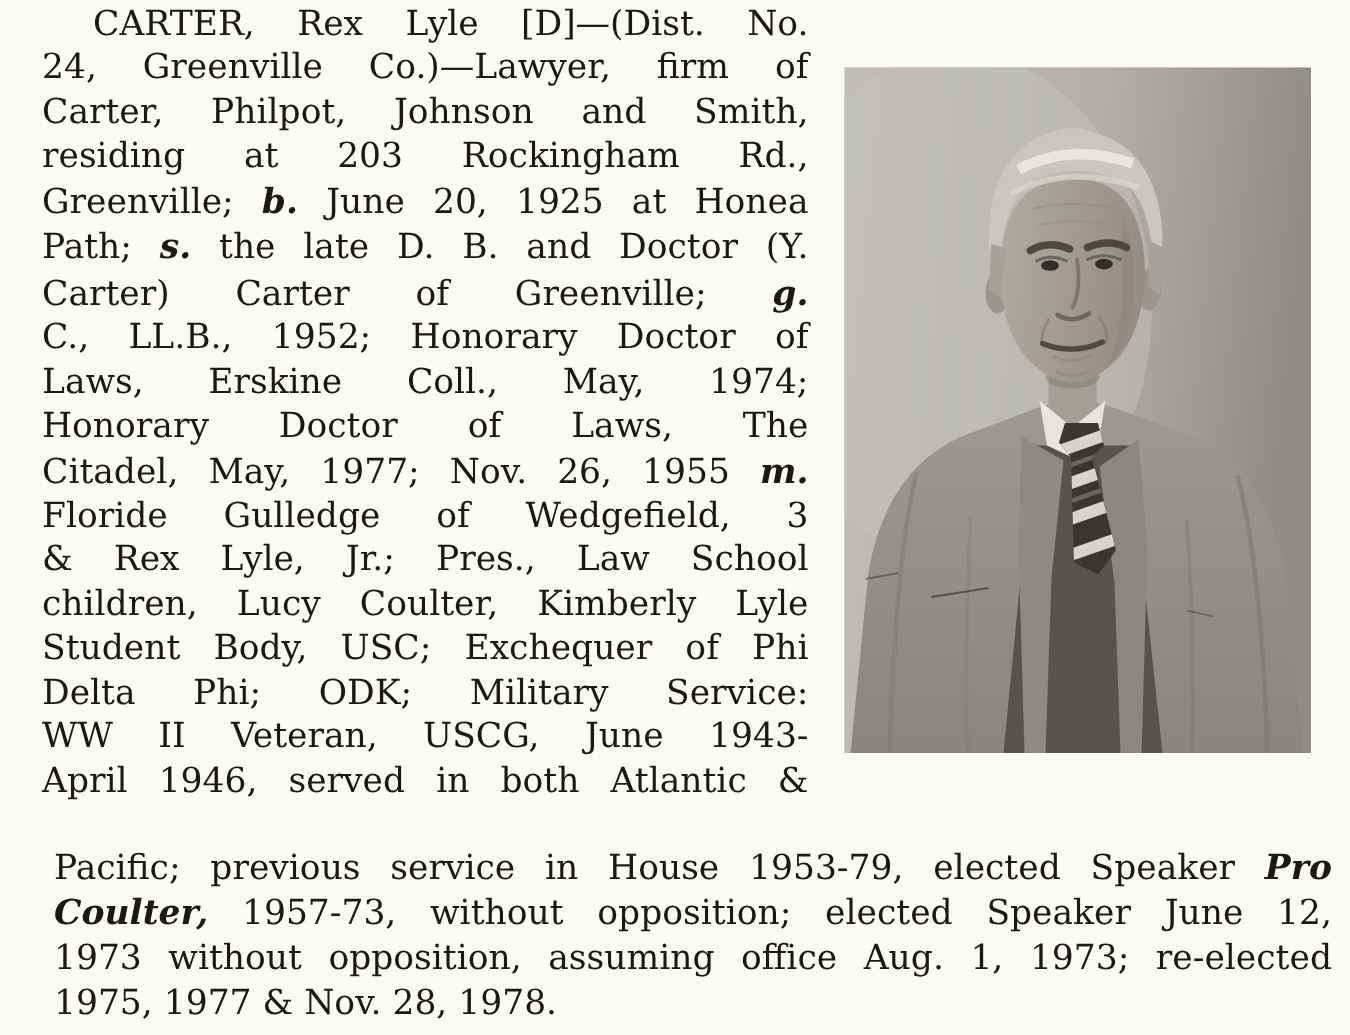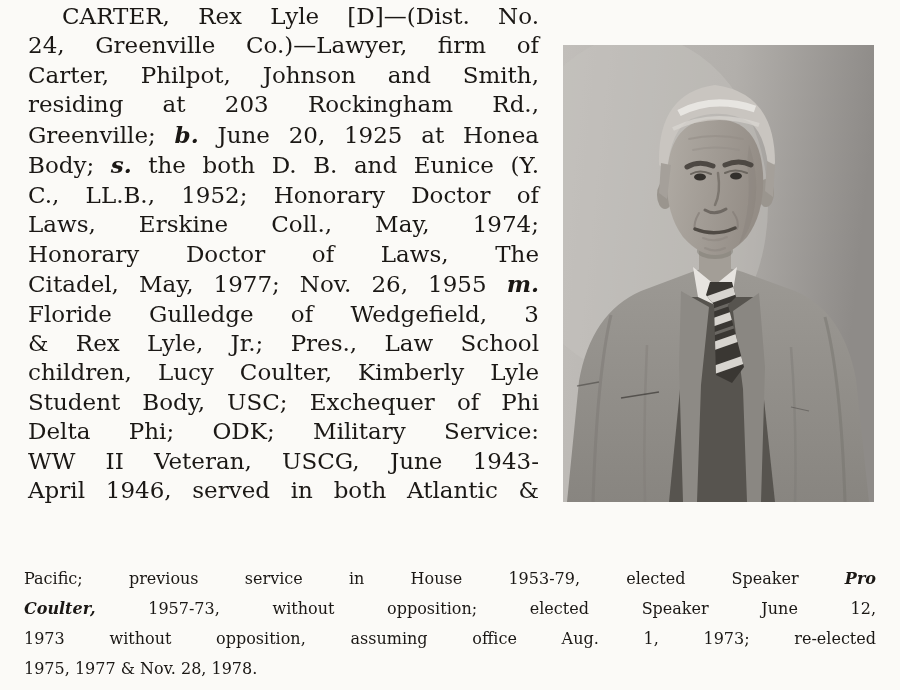--- a/index.html
+++ b/index.html
@@ -15,24 +15,24 @@
   .bio-column {
     position: absolute;
     left: 28px;
     top: 2px;
     width: 511px;
     font-size: 23px;
     line-height: 29.45px;
   }
   .bio-footer {
     position: absolute;
-    left: 24px;
+    left: 36px;
     top: 564px;
     width: 852px;
-    font-size: 16px;
+    font-size: 23px;
     line-height: 30px;
   }
   .line {
     text-align: justify;
     text-align-last: justify;
     height: inherit;
   }
   .bio-column .line:first-child { text-indent: 34px; }
   .bio-footer .line:last-child { text-align-last: left; }
   em {
@@ -53,21 +53,22 @@
 <body>
 
 <div class="page">
 
   <div class="bio-column">
       <div class="line"><span>CARTER, Rex Lyle [D]—(Dist. No.</span></div>
       <div class="line"><span>24, Greenville Co.)—Lawyer, firm of</span></div>
       <div class="line"><span>Carter, Philpot, Johnson and Smith,</span></div>
       <div class="line"><span>residing at 203 Rockingham Rd.,</span></div>
       <div class="line"><span>Greenville; </span><em>b.</em><span> June 20, 1925 at Honea</span></div>
-      <div class="line"><span>Body; </span><em>s.</em><span> the both D. B. and Eunice (Y.</span></div>
+      <div class="line"><span>Path; </span><em>s.</em><span> the late D. B. and Doctor (Y.</span></div>
+      <div class="line"><span>Carter) Carter of Greenville; </span><em>g.</em></div>
       <div class="line"><span>C., LL.B., 1952; Honorary Doctor of</span></div>
       <div class="line"><span>Laws, Erskine Coll., May, 1974;</span></div>
       <div class="line"><span>Honorary Doctor of Laws, The</span></div>
       <div class="line"><span>Citadel, May, 1977; Nov. 26, 1955 </span><em>m.</em></div>
       <div class="line"><span>Floride Gulledge of Wedgefield, 3</span></div>
       <div class="line"><span>&amp; Rex Lyle, Jr.; Pres., Law School</span></div>
       <div class="line"><span>children, Lucy Coulter, Kimberly Lyle</span></div>
       <div class="line"><span>Student Body, USC; Exchequer of Phi</span></div>
       <div class="line"><span>Delta Phi; ODK; Military Service:</span></div>
       <div class="line"><span>WW II Veteran, USCG, June 1943-</span></div>

